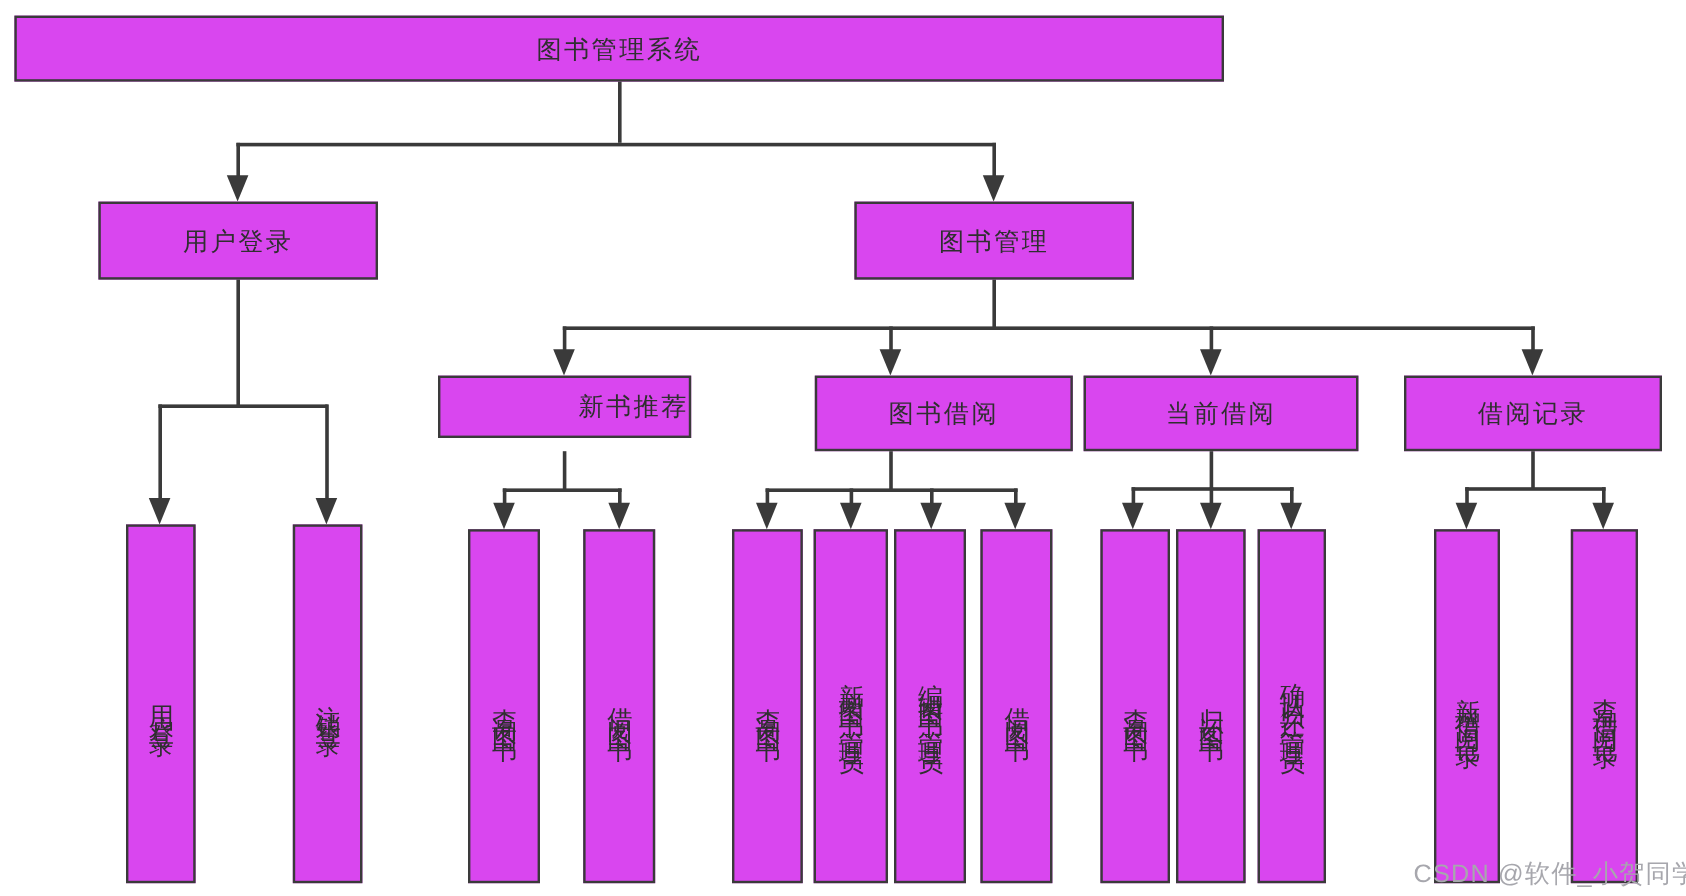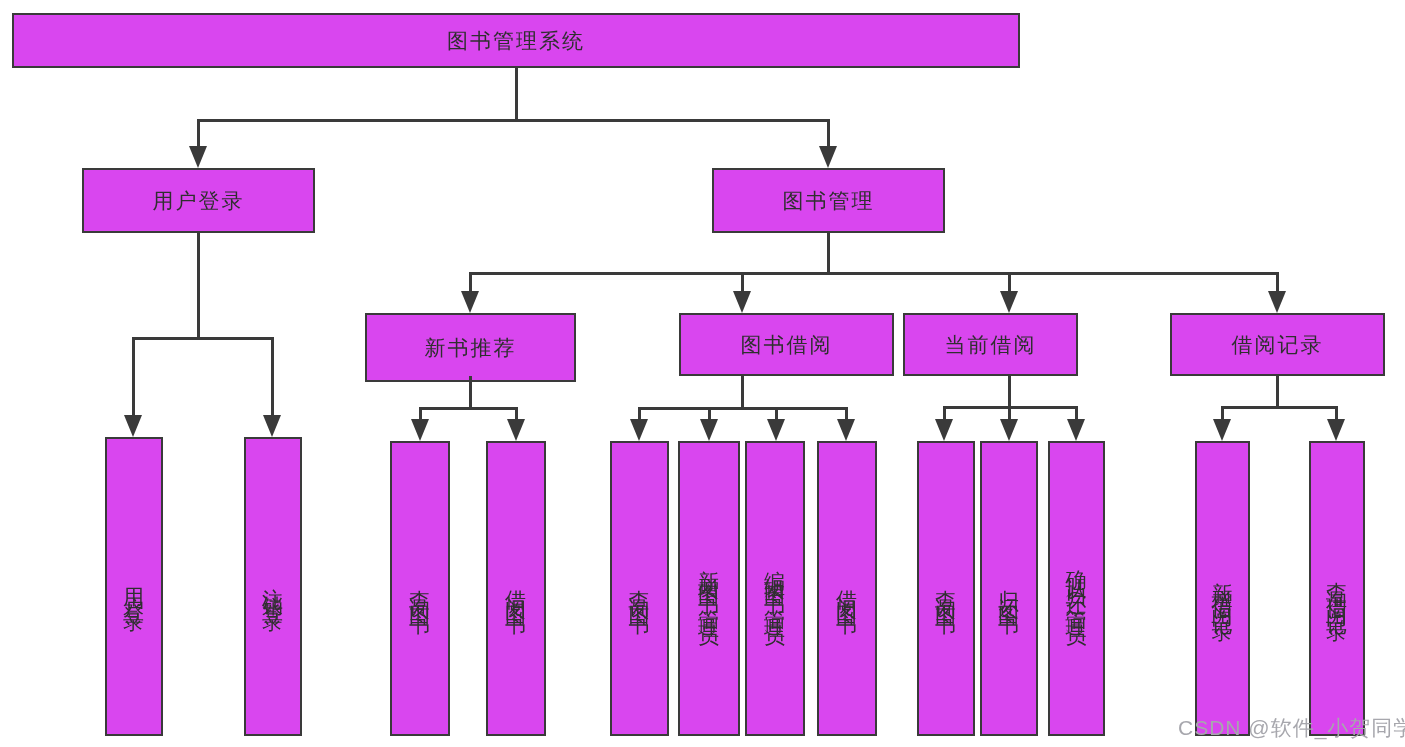--- a/index.html
+++ b/index.html
@@ -63,27 +63,27 @@
     <div class="tri" style="left:461px;top:291px;"></div>
     <div class="ln" style="left:741px;top:272px;width:2.5px;height:20px;"></div>
     <div class="tri" style="left:733px;top:291px;"></div>
     <div class="ln" style="left:1008px;top:272px;width:2.5px;height:20px;"></div>
     <div class="tri" style="left:1000px;top:291px;"></div>
     <div class="ln" style="left:1276px;top:272px;width:2.5px;height:20px;"></div>
     <div class="tri" style="left:1268px;top:291px;"></div>
   </div>
 
   
-  <div class="box hbox" style="left:365px;top:313px;width:211px;height:69px;">
+  <div class="box hbox" style="left:365px;top:313px;width:211px;height:52px;justify-content:flex-end;">
     <span>新书推荐</span>
   </div>
   <div class="box hbox" style="left:635px;top:313px;width:215px;height:63px;margin-left:44px;">
     <span>图书借阅</span>
   </div>
-  <div class="box hbox" style="left:903px;top:313px;width:175px;height:63px;align-items:center;">
+  <div class="box hbox" style="left:903px;top:313px;width:229px;height:63px;align-items:center;">
     <span>当前借阅</span>
   </div>
   <div class="box hbox" style="left:1170px;top:313px;width:215px;height:63px;">
     <span>借阅记录</span>
   </div>
 
   
   <div class="grp">
     <div class="ln" style="left:469px;top:376px;width:2.5px;height:33px;"></div>
     <div class="ln" style="left:419px;top:407px;width:99px;height:2.5px;"></div>

